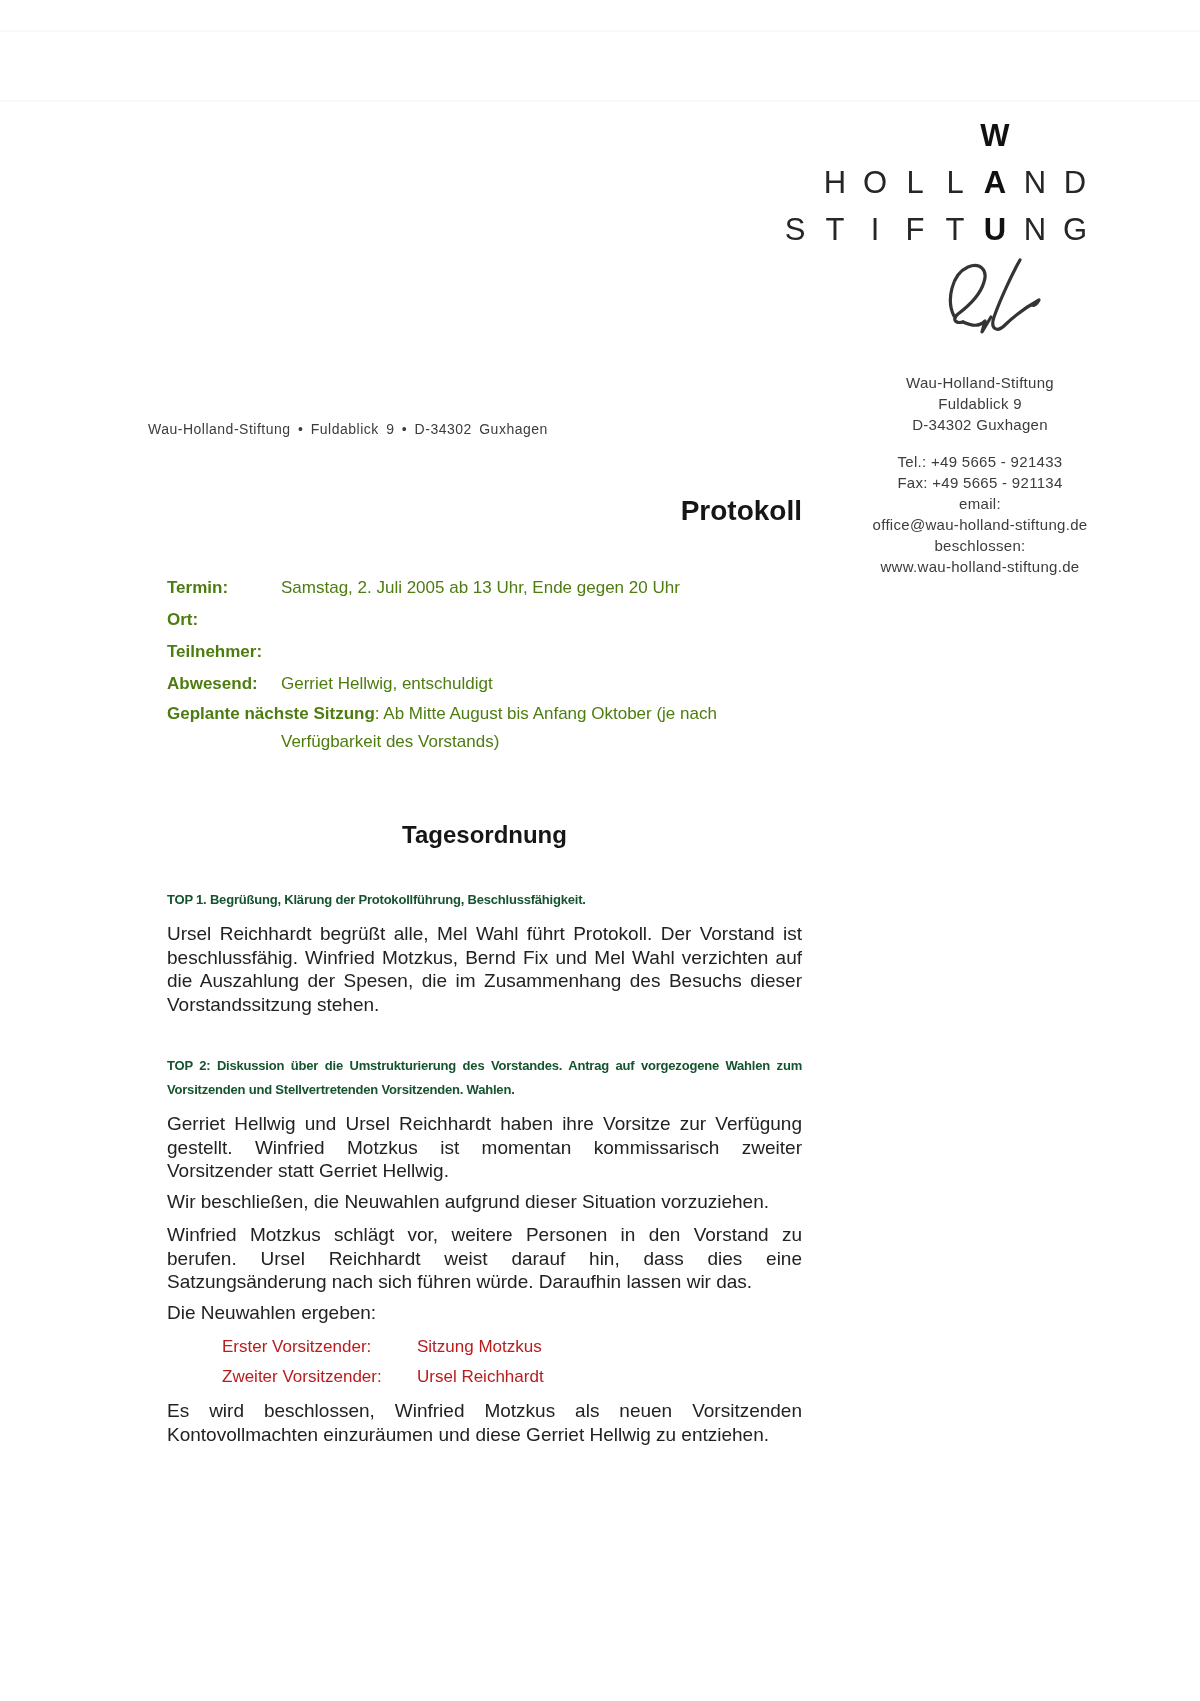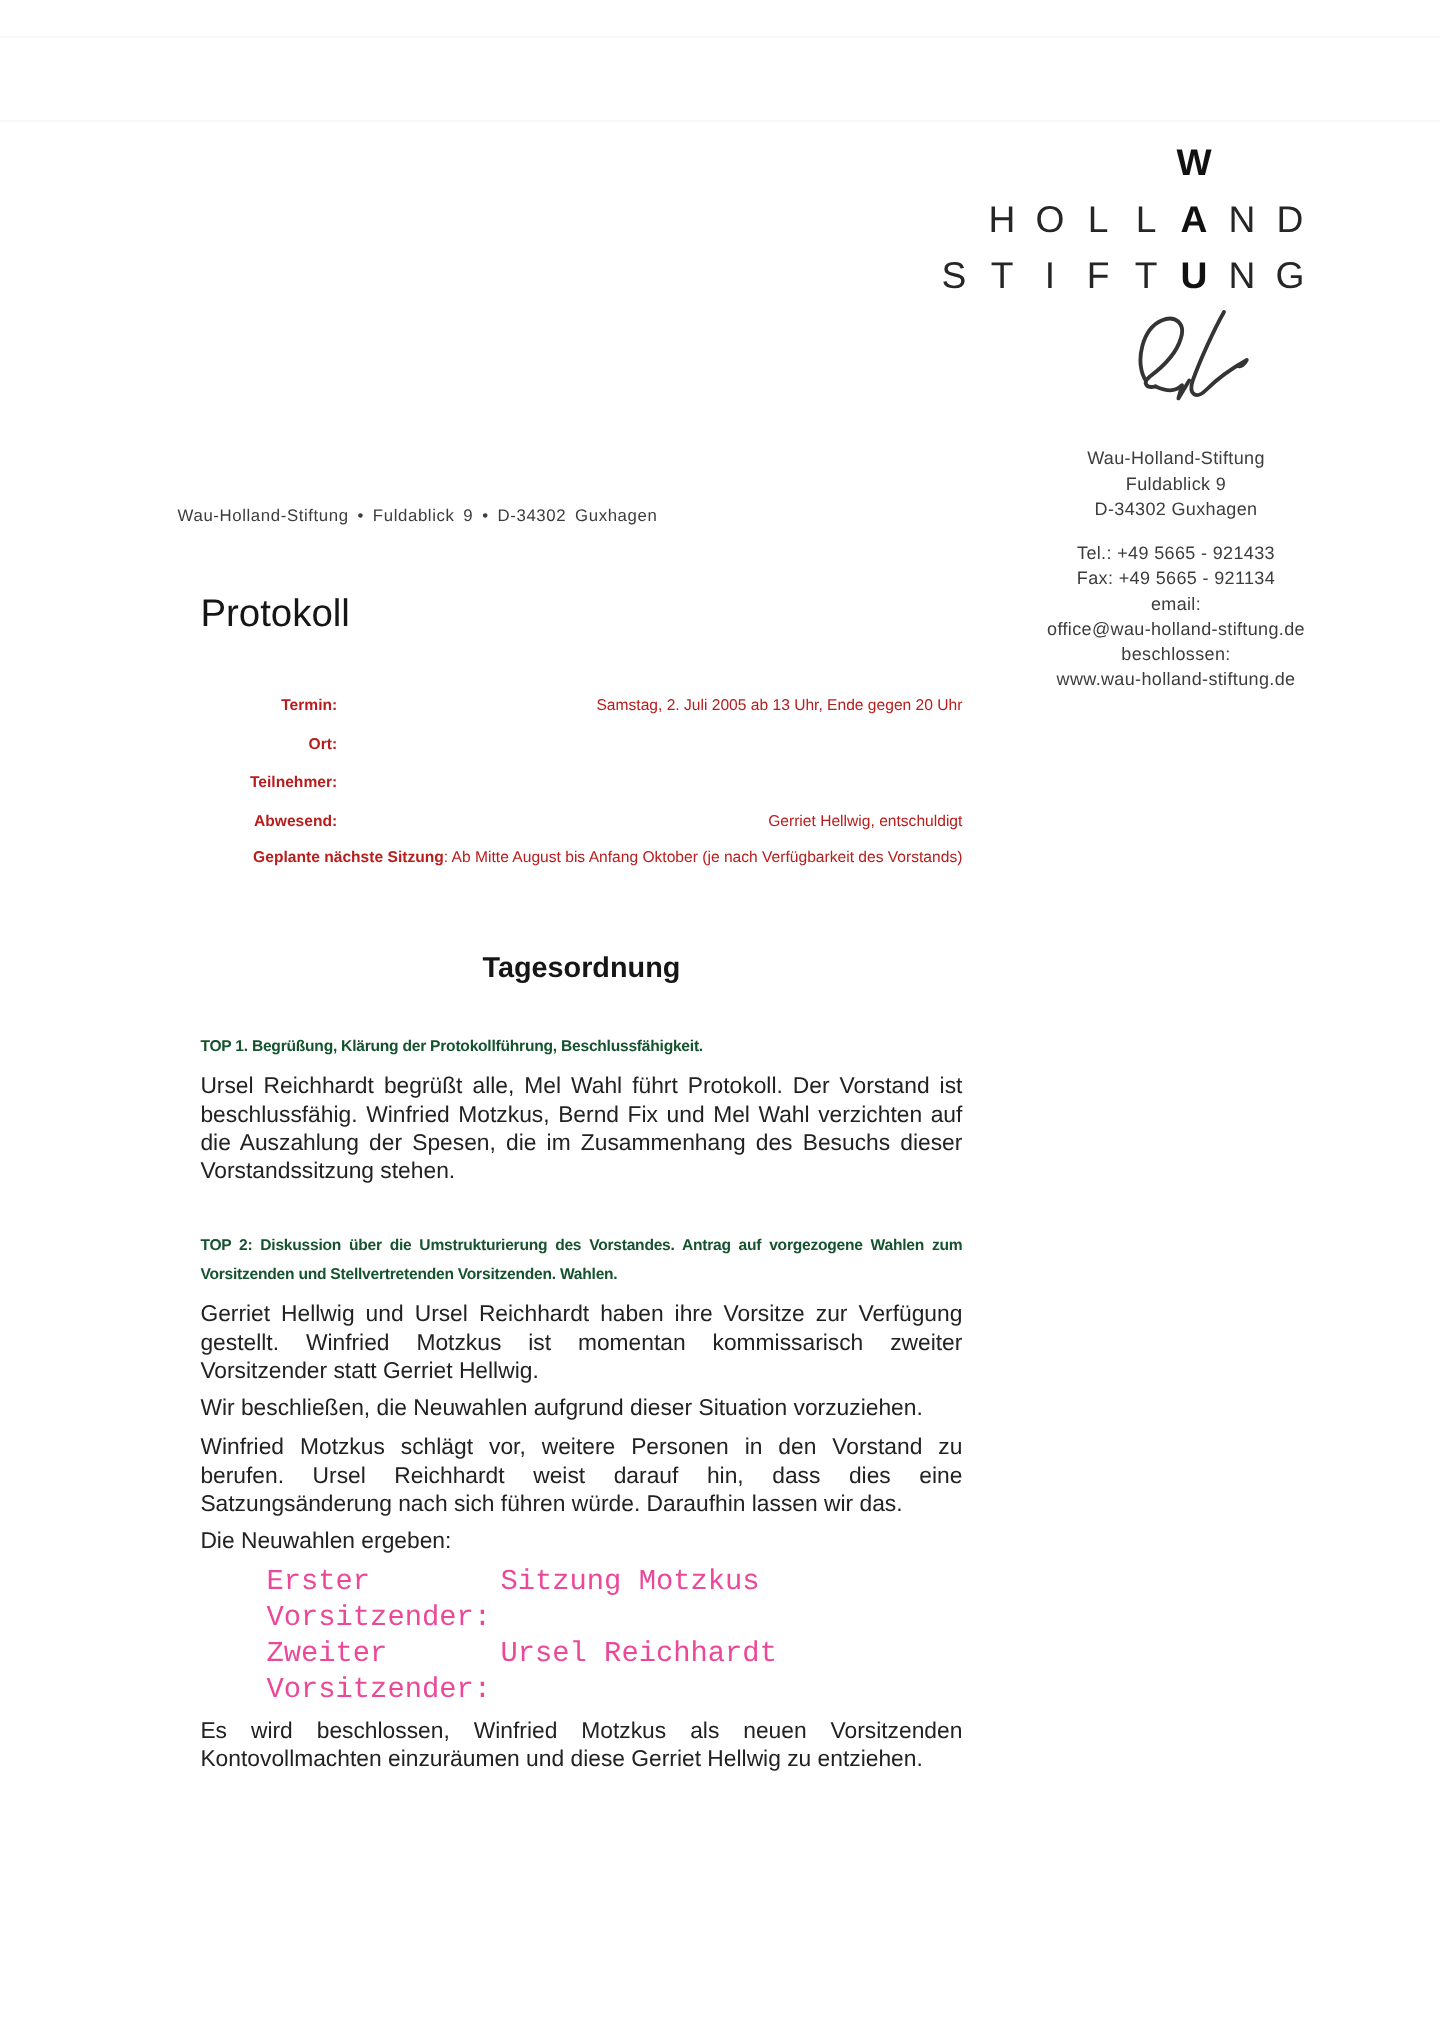--- a/index.html
+++ b/index.html
@@ -38,47 +38,47 @@
 
   
   .sender{
     position:absolute;top:421px;left:148px;
     font-size:14px;color:#3c3c3c;letter-spacing:0.5px;word-spacing:3px;
   }
 
   
   .main{position:absolute;top:494px;left:167px;width:635px;}
   .doc-title{
-    font-size:32px;line-height:34px;font-weight:400;text-align:left;color:#161616;margin:0;
+    font-size:28px;line-height:34px;font-weight:700;text-align:right;color:#161616;margin:0;
   }
   .doc-subtitle{
     font-size:28px;line-height:34px;font-weight:700;text-align:center;color:#161616;margin:26px 0 0 0;
   }
 
-  .meta{margin-top:44px;font-size:13px;color:#b91c1c;text-align:right;}
+  .meta{margin-top:44px;font-size:17px;color:#4d7c0f;}
   .meta-row{display:flex;line-height:32px;}
   .meta-label{width:114px;flex:0 0 114px;font-weight:700;}
   .meta-value{flex:1;}
   .meta-wrap{line-height:28px;padding-left:114px;text-indent:-114px;}
   .meta-wrap .lbl{font-weight:700;}
 
   .agenda-heading{
     margin:64px 0 0 0;font-size:24px;line-height:30px;font-weight:700;text-align:center;color:#161616;
   }
 
   .top-heading{
     margin:38px 0 0 0;font-size:13px;line-height:24px;font-weight:700;
     letter-spacing:-0.2px;text-align:justify;color:#14532d;
   }
   .top-heading.oneline{white-space:nowrap;}
   .para{
     margin:10px 0 0 0;font-size:19px;line-height:23.5px;text-align:justify;color:#222;
   }
   .para.tight{margin-top:7px;}
-  .result-row{display:flex;padding-left:55px;line-height:30px;font-size:24px;color:#ec4899;margin-top:0;font-family:Liberation Mono, monospace;}
+  .result-row{display:flex;padding-left:55px;line-height:30px;font-size:17px;color:#b91c1c;margin-top:0;}
   .result-row.first{margin-top:8px;}
   .result-role{width:195px;flex:0 0 195px;}
   .result-name{flex:1;}
 </style>
 </head>
 <body>
 
 <div class="page">
 
   <div class="scan-line a"></div>

